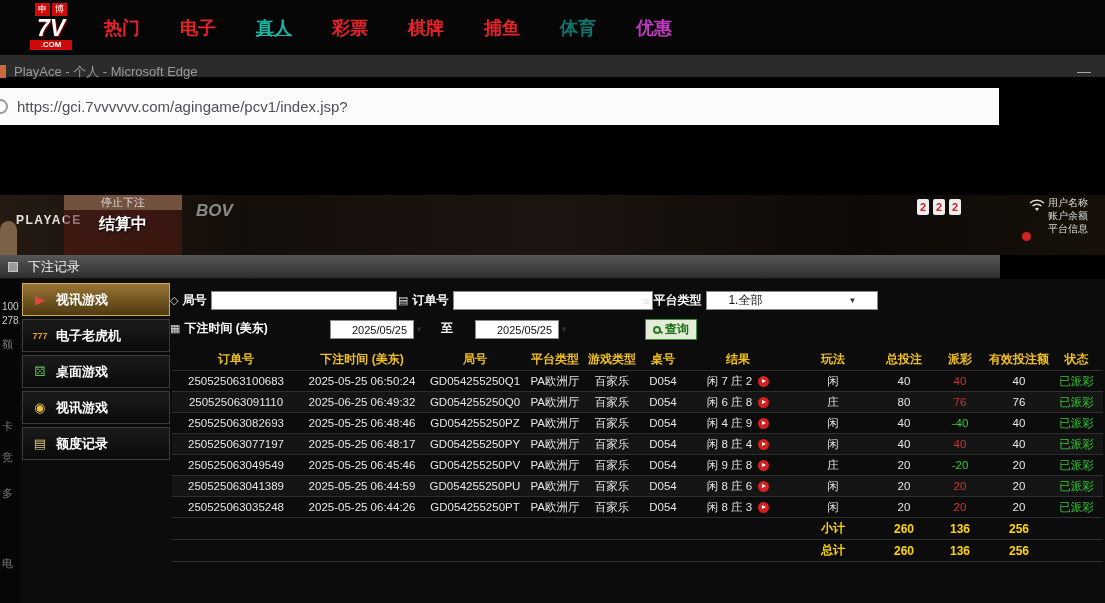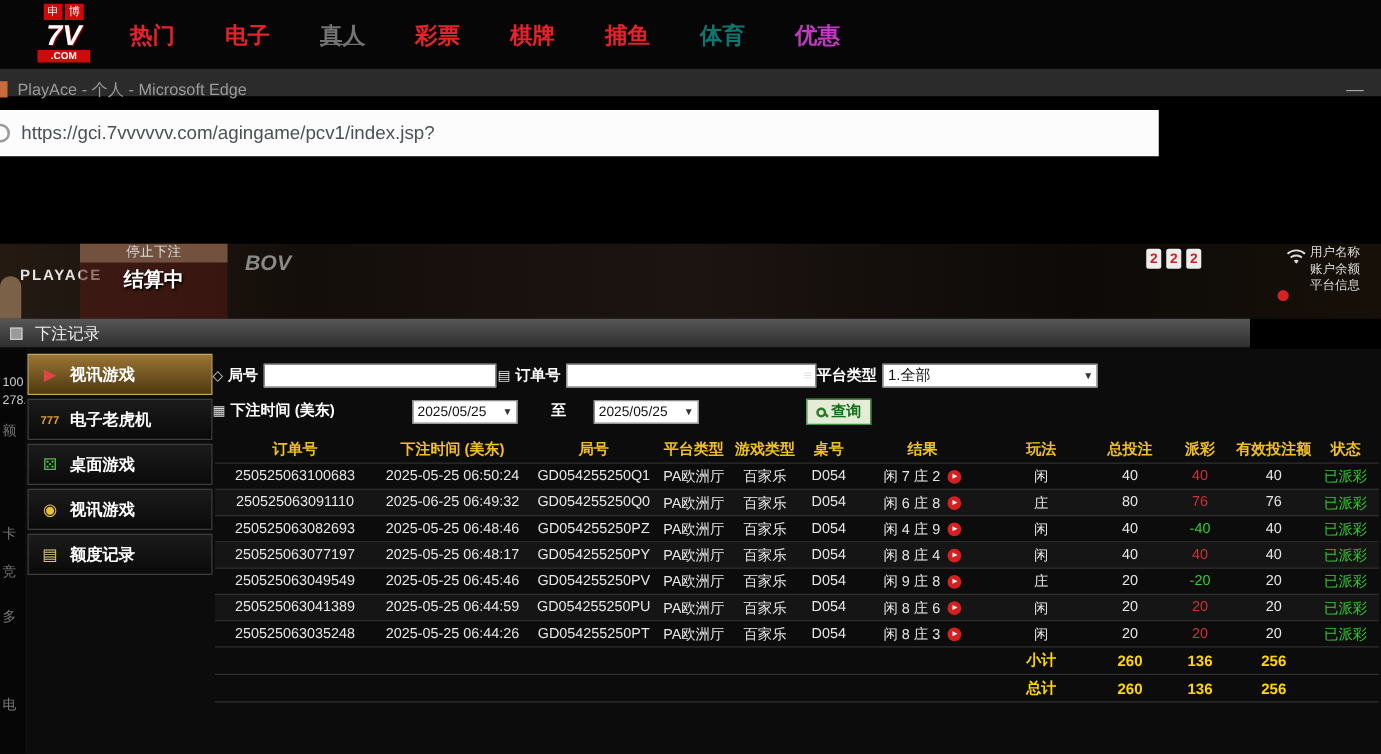--- a/index.html
+++ b/index.html
@@ -16,21 +16,21 @@
   .logo-sub{font-size:8px;font-weight:bold;color:#fff;background:#cf0a0a;line-height:10px;margin:0 8px}
   .nav-items{position:absolute;left:104px;top:0;height:55px;display:flex;align-items:center;gap:40px}
   .nav-item{font-size:18px;font-weight:bold;cursor:pointer;width:36px;text-align:center}
 
   
   .titlebar{position:absolute;top:55px;left:0;width:1105px;height:22px;background:#2b2b2b}
   .titlebar-icon{position:absolute;left:0;top:10px;width:6px;height:13px;background:#c96a3a}
   .window-title{position:absolute;left:14px;top:0;line-height:33px;font-size:13px;color:#9b9b9b}
   .minimize{position:absolute;right:14px;top:0;line-height:33px;color:#aaa;font-size:14px;cursor:pointer}
   .minimize::before{content:"—"}
-  .urlbar{position:absolute;top:88px;left:0;width:927px;height:37px;background:#fcfcfc}
+  .urlbar{position:absolute;top:88px;left:0;width:999px;height:37px;background:#fcfcfc}
   .url-icon{position:absolute;left:-7px;top:11px;width:15px;height:15px;border:2px solid #9a9a9a;border-radius:50%}
   .url-text{position:absolute;left:17px;top:0;line-height:37px;font-size:15px;color:#4d5156;cursor:text}
 
   
   .game-strip{position:absolute;top:195px;left:0;width:1105px;height:60px;
     background:linear-gradient(90deg,#241a12 0%,#140e0a 22%,#1c1410 50%,#0d0a08 78%,#161008 100%)}
   .avatar-blob{position:absolute;left:0;top:26px;width:17px;height:34px;background:#7a6147;border-radius:9px 9px 0 0}
   .playace{position:absolute;left:16px;top:18px;font-size:12px;font-weight:bold;color:#e2e2e2;letter-spacing:1.5px}
   .stop-box{position:absolute;left:64px;top:0;width:118px;height:60px;background:rgba(84,28,20,.55)}
   .stop-top{height:15px;background:rgba(125,92,72,.85);color:#ddd;font-size:11px;line-height:15px;text-align:center}
@@ -69,21 +69,21 @@
   .content{position:absolute;left:150px;top:0;right:0;bottom:0}
   .fgroup{position:absolute;display:flex;align-items:center;gap:5px}
   .f-label{color:#fff;font-size:12px;font-weight:bold;display:flex;align-items:center;gap:4px;white-space:nowrap}
   .f-icon{font-size:11px;color:#ddd;font-weight:normal;font-style:normal}
   .icon-grid::before{content:"◇"}
   .icon-doc::before{content:"▤"}
   .icon-list::before{content:"≡";font-weight:bold}
   .icon-cal::before{content:"▦"}
   .f-input{height:19px;background:#fff;border:1px solid #8a8a8a;font-size:12px;padding:0 4px;font-family:inherit}
   .f-select{height:19px;background:#fff;border:1px solid #8a8a8a;font-size:12px;color:#111;
-    display:flex;align-items:center;padding:0 3px;cursor:pointer;white-space:nowrap}
+    display:flex;align-items:center;padding:0 21px;cursor:pointer;white-space:nowrap}
   .sel-arrow{margin-left:auto;padding-left:8px;font-size:8px;color:#333}
   .sel-arrow::before{content:"▼"}
   .fg-round{left:0;top:12px}   .fg-round .f-input{width:186px}
   .fg-order{left:228px;top:12px} .fg-order .f-input{width:200px}
   .fg-platform{left:473px;top:12px} .fg-platform .f-select{width:172px}
   .fg-time{left:0;top:41px}
   .date-box{position:absolute;width:84px;height:19px;font-size:11px}
   .date-from{left:160px;top:41px}
   .to-label{position:absolute;left:271px;top:41px;color:#fff;font-size:12px;font-weight:bold}
   .date-to{left:305px;top:41px}
@@ -122,21 +122,21 @@
       <div class="logo-boxes">
         <span class="logo-box">申</span>
         <span class="logo-box">博</span>
       </div>
       <div class="logo-main">7V</div>
       <div class="logo-sub">.COM</div>
     </div>
     <div class="nav-items">
         <span class="nav-item" style="color: rgb(232, 34, 42);">热门</span>
         <span class="nav-item" style="color: rgb(232, 34, 42);">电子</span>
-        <span class="nav-item" style="color: #737373; text-decoration: underline;">真人</span>
+        <span class="nav-item" style="color: #14b8a6; text-decoration: underline;">真人</span>
         <span class="nav-item" style="color: rgb(232, 34, 42);">彩票</span>
         <span class="nav-item" style="color: rgb(232, 34, 42);">棋牌</span>
         <span class="nav-item" style="color: rgb(232, 34, 42);">捕鱼</span>
         <span class="nav-item" style="color: #0f766e;">体育</span>
         <span class="nav-item" style="color: rgb(192, 58, 192);">优惠</span>
       </div>
   </div>
 
   <div class="titlebar">
     <span class="titlebar-icon"></span>

